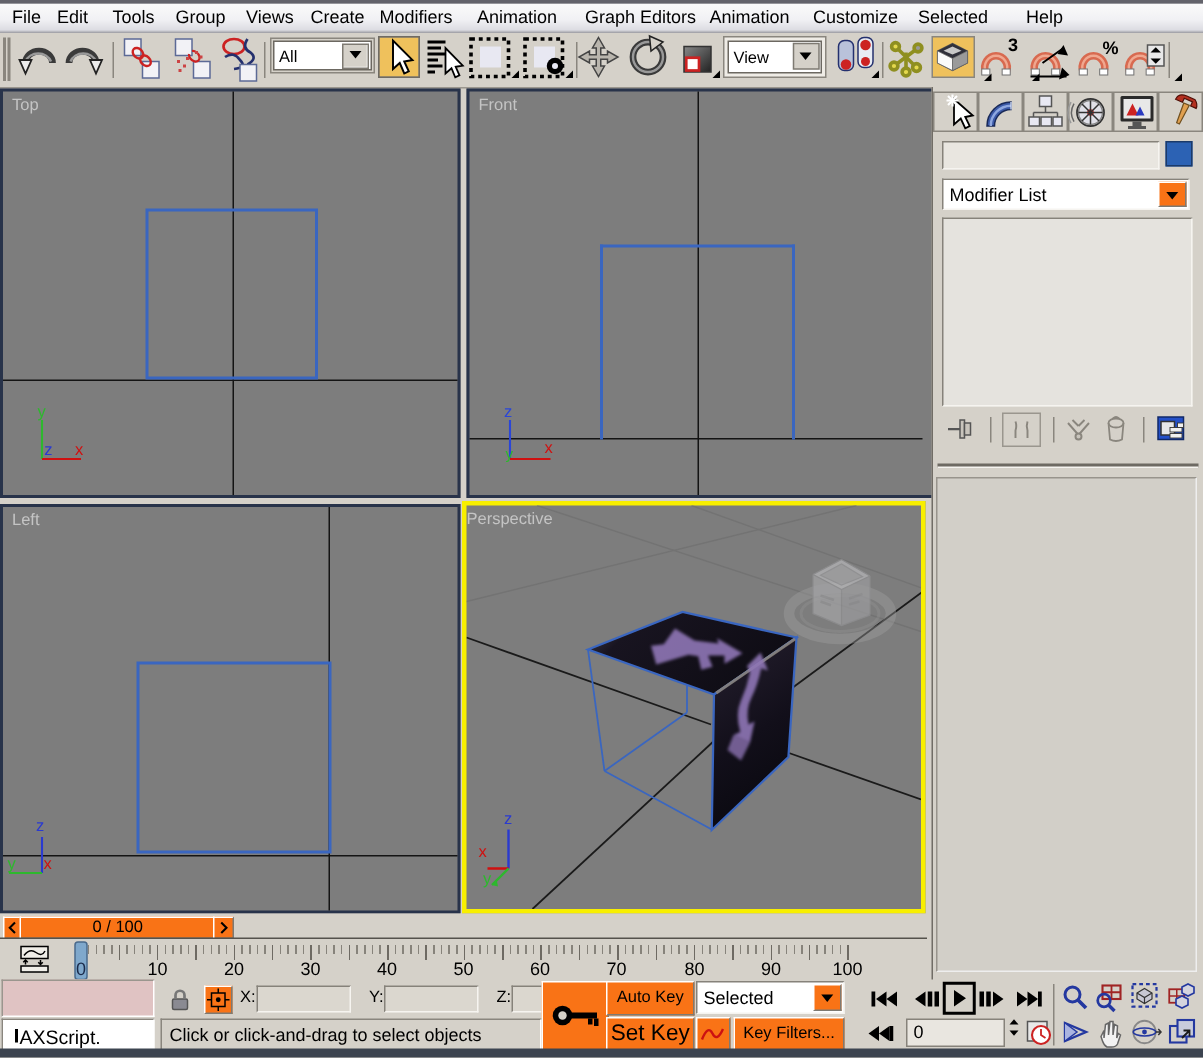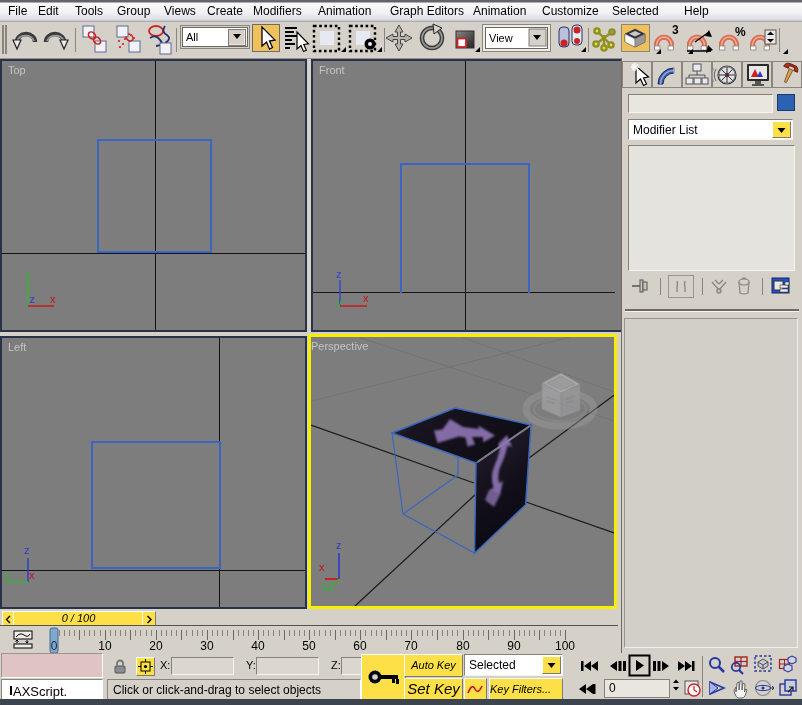--- a/index.html
+++ b/index.html
@@ -17,21 +17,21 @@
   .vplabel{position:absolute;font-size:11px;color:#c4c4c4;}
   .gline{position:absolute;background:#141414;}
   .bluerect{position:absolute;border:2px solid #3a66c0;}
   
   #cmdpanel{position:absolute;left:621px;top:58px;width:181px;height:596px;background:#d5d1c9;border-left:1px solid #716d66;}
   
   #timeslider{position:absolute;left:0;top:609px;width:618px;height:17px;background:#d5d1c9;}
   #trackbar{position:absolute;left:0;top:626px;width:618px;height:28px;background:#d5d1c9;}
   #statusbar{position:absolute;left:0;top:653px;width:802px;height:52px;background:#d5d1c9;}
   #botstrip{position:absolute;left:0;top:699px;width:802px;height:6px;background:#3c4450;}
-  .btn{position:absolute;background:#fde047;border-top:1px solid #fff;border-left:1px solid #fff;border-bottom:1px solid #7e7a72;border-right:1px solid #7e7a72;font-style:italic;}
+  .btn{position:absolute;background:#f97316;border-top:1px solid #fff;border-left:1px solid #fff;border-bottom:1px solid #7e7a72;border-right:1px solid #7e7a72;}
   .fld{position:absolute;background:#dbd7cf;border-top:1px solid #86827a;border-left:1px solid #86827a;border-bottom:1px solid #f6f4f0;border-right:1px solid #f6f4f0;}
   .lbl{position:absolute;font-size:11px;color:#000;}
 </style>
 </head>
 <body>
 <div id="root">
   <div id="menubar">
     <span class="mi" style="left:8px;">File</span>
     <span class="mi" style="left:38px;">Edit</span>
     <span class="mi" style="left:75px;">Tools</span>
@@ -573,21 +573,21 @@
     <div class="fld" style="left:464px;top:1px;width:97px;height:20px;background:#fff;">
       <span style="position:absolute;left:4px;top:3px;font-size:12px;">Selected</span>
       <div class="btn" style="right:1px;top:1px;width:17px;height:16px;"><svg width="17" height="16">
             <path d="M 4.5 6 L 12.5 6 L 8.5 11 Z" fill="#000"></path>
           </svg></div>
     </div>
 
     <div class="btn" style="left:464px;top:25px;width:21px;height:21px;"><svg width="21" height="21">
           <path d="M 3 14 Q 7 4 10 10 Q 13 16 17 7" fill="none" stroke="#cc1111" stroke-width="1.6"></path>
         </svg></div>
-    <div class="btn" style="left:489px;top:25px;width:72px;height:21px;font-size:11px;line-height:20px;">Key Filters...</div>
+    <div class="btn" style="left:489px;top:25px;width:72px;height:21px;text-align:center;font-size:11px;line-height:20px;">Key Filters...</div>
 
     <svg class="abs" style="left:563px;top:0;" width="239 " height="47" viewBox="0 0 239 47">
       <g fill="#000">
 
         <g transform="translate(18,5)">
             <rect x="0" y="3" width="2.5" height="10"></rect>
             <path d="M 10 3 L 3 8 L 10 13 Z"></path>
             <path d="M 17 3 L 10 8 L 17 13 Z"></path>
           </g>
 

